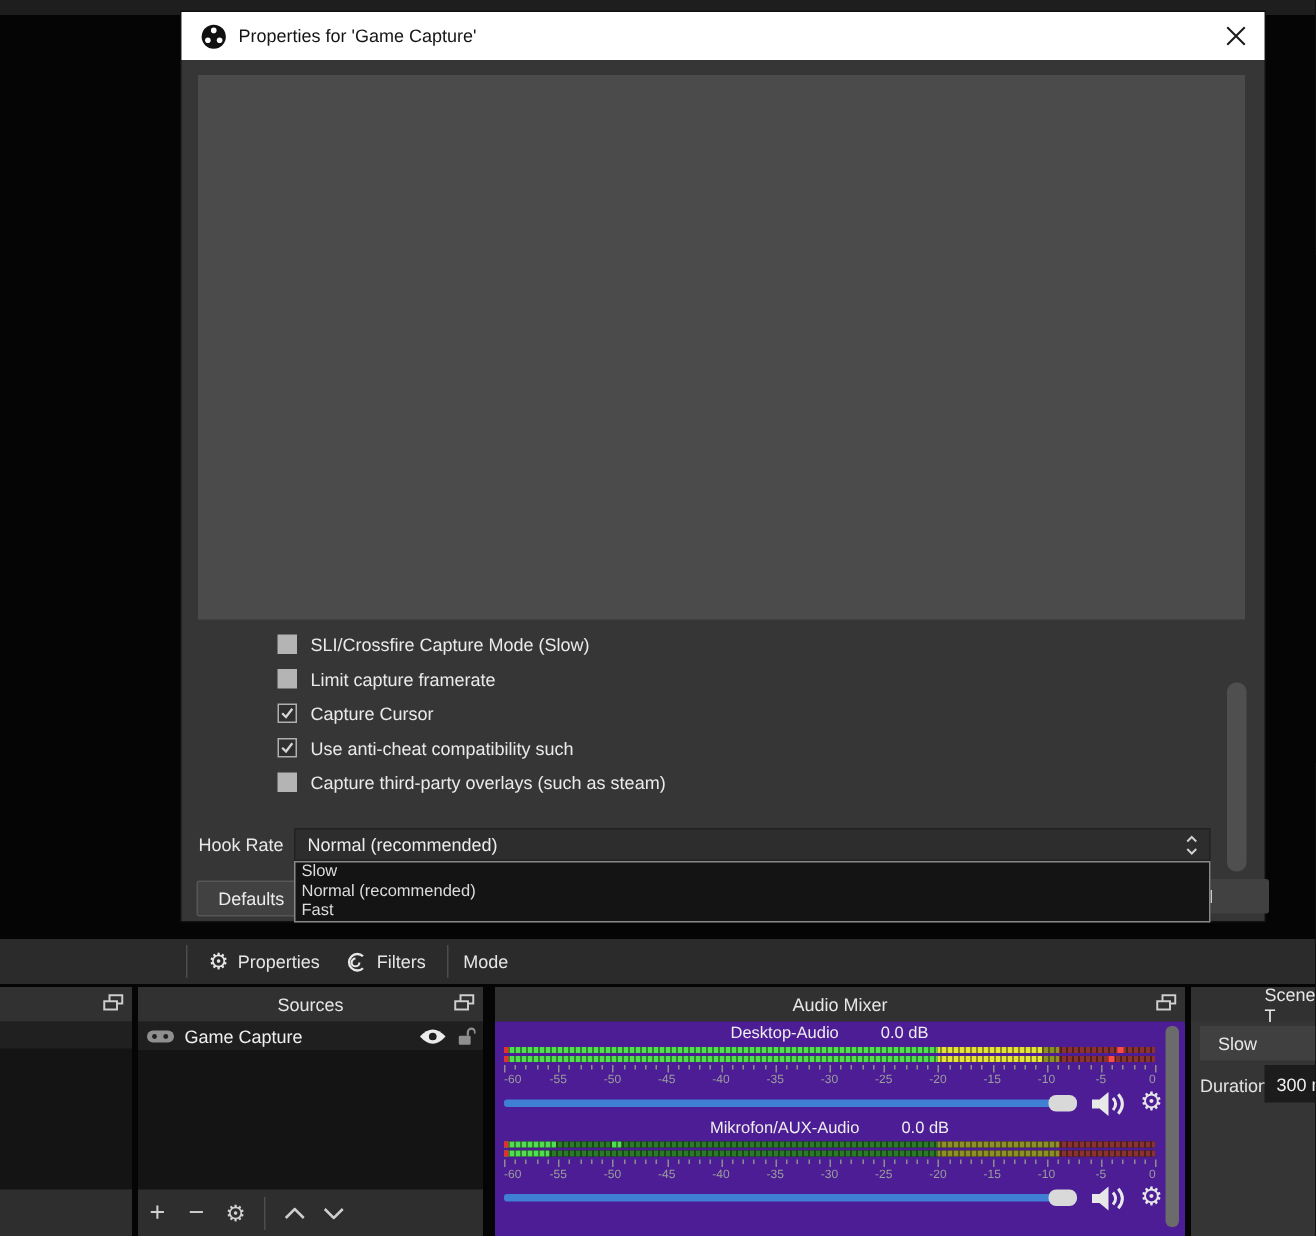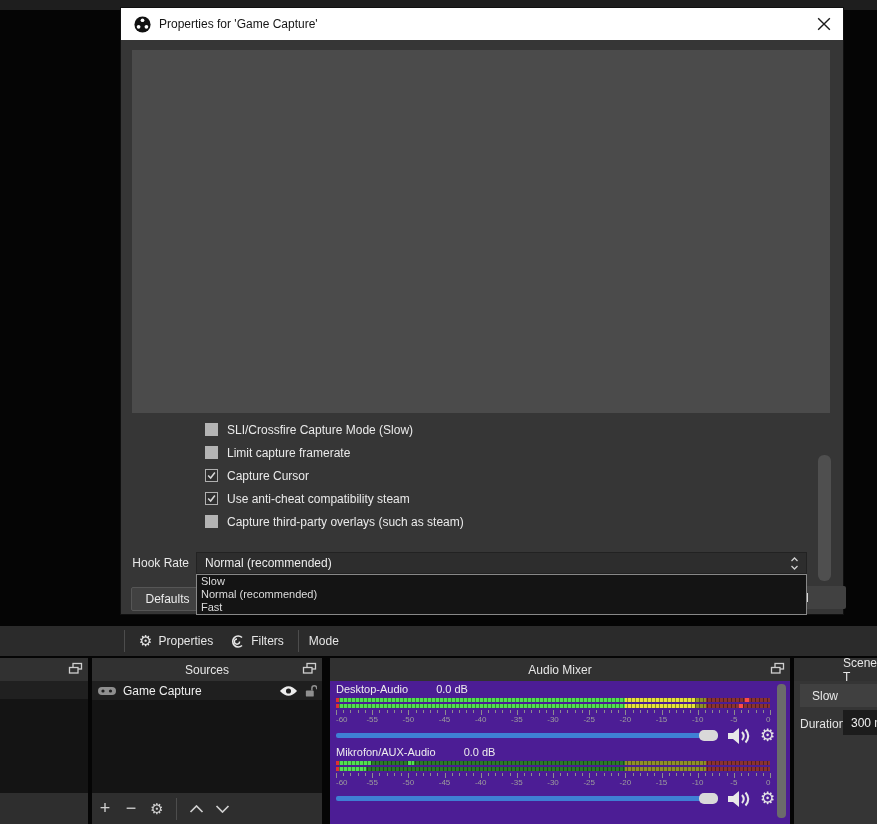--- a/index.html
+++ b/index.html
@@ -30,42 +30,42 @@
   #mixer-panel{left:330px;width:460px;background:#4c1d95;}
   #mixer-scrollbar{position:absolute;left:447px;top:26px;width:9px;height:134px;border-radius:4px;background:#6b6b6b;}
   #trans-panel{left:794px;width:83px;background:#353535;}
   #trans-panel .panel-head{justify-content:flex-start;padding-left:49px;}
   #fade-combo{position:absolute;left:6px;top:26px;width:80px;height:23px;background:#404040;color:#e8e8e8;font-size:12px;display:flex;align-items:center;padding-left:12px;}
   #dur-row{position:absolute;left:6px;top:54px;width:80px;height:24px;color:#e4e4e4;font-size:12px;display:flex;align-items:center;}
   #dur-spin{position:absolute;left:43px;top:-2px;width:45px;height:25px;background:#1c1c1c;color:#f0f0f0;display:flex;align-items:center;padding-left:8px;}
 
   
   .mx-ch{position:absolute;left:6px;width:440px;}
-  .mx-name-row{width:434px;display:flex;justify-content:flex-start;color:#ededed;font-size:11px;height:14px;gap:28px;}
+  .mx-name-row{width:434px;display:flex;justify-content:center;color:#ededed;font-size:11px;height:14px;gap:28px;}
   .mx-meter{position:relative;width:434px;height:11px;margin-top:1px;}
   .mx-bar{position:absolute;left:0;width:434px;height:4px;background:#111;}
   .mx-seg{position:absolute;top:0;height:4px;}
   .mx-ticklay{position:absolute;left:0;top:0;width:434px;height:4px;background:repeating-linear-gradient(90deg,transparent 0 3px,rgba(0,0,0,.4) 3px 4px);}
   .mx-clip{position:absolute;left:0;top:0;width:3px;height:4px;}
   .mx-scale{position:relative;width:436px;height:15px;margin-top:1px;}
   .mx-tick{position:absolute;top:0;width:1px;background:#8d8d8d;}
   .mx-ticklab{position:absolute;top:5px;font-size:8px;color:#9d9d9d;}
   .mx-slider-row{position:relative;height:18px;margin-top:2px;}
   .mx-track{position:absolute;left:0;top:6px;width:382px;height:5px;border-radius:2px;}
   .mx-handle{position:absolute;top:-3px;width:19px;height:11px;border-radius:5px;background:#d9d9d9;}
   .mx-vol{position:absolute;left:390px;top:-1px;width:26px;height:20px;}
   .mx-gear{position:absolute;left:424px;top:-2px;font-size:17px;color:#e6e6e6;}
 
   
   #dialog{position:absolute;left:121px;top:8px;width:722px;height:606px;background:#363636;box-shadow:0 0 0 1px #101010;z-index:20;}
   #dlg-title{position:absolute;left:0;top:0;width:100%;height:32px;background:#ffffff;display:flex;align-items:center;color:#151515;font-size:12px;}
   #dlg-title .logo{margin:0 8px 0 13px;width:17px;height:17px;}
   #dlg-close{position:absolute;right:12px;top:9px;width:14px;height:14px;cursor:default;}
   #dlg-preview{position:absolute;left:11px;top:42px;width:698px;height:363px;background:#4b4b4b;}
-  #cb-list{position:absolute;left:84px;top:410px;width:560px;}
+  #cb-list{position:absolute;left:64px;top:410px;width:560px;}
   .cb-row{height:23px;display:flex;align-items:center;gap:9px;color:#eaeaea;font-size:12px;}
   .cb-box{width:13px;height:13px;background:#b4b4b4;flex:0 0 13px;}
   .cb-box.checked{background:#2f2f2f;border:1px solid #b0b0b0;}
   .cb-box svg{display:block;width:11px;height:11px;}
   #hook-row{position:absolute;left:0;top:544px;width:100%;height:22px;color:#e8e8e8;font-size:12px;}
   #hook-label{position:absolute;left:10px;top:4px;width:58px;text-align:right;}
   #hook-combo{position:absolute;left:75px;top:0;width:611px;height:22px;background:#2d2d2d;border:1px solid #222;display:flex;align-items:center;padding-left:8px;color:#ececec;}
   #hook-combo .chev{position:absolute;right:7px;top:3px;}
   #hook-popup{position:absolute;left:75px;top:566px;width:611px;background:#141414;border:1px solid #888;z-index:30;}
   .opt{height:13px;line-height:13px;font-size:11px;color:#dcdcdc;padding-left:4px;}
@@ -460,21 +460,21 @@
             </svg>
           </span>
           <span>Capture Cursor</span>
         </div>
         <div class="cb-row">
           <span class="cb-box checked">
             <svg viewBox="0 0 13 13">
               <path d="M2.5 6.5 L5.5 9.5 L10.5 3" fill="none" stroke="#d6d6d6" stroke-width="1.8"></path>
             </svg>
           </span>
-          <span>Use anti-cheat compatibility steam</span>
+          <span>Use anti-cheat compatibility such</span>
         </div>
         <div class="cb-row">
           <span class="cb-box"></span>
           <span>Capture third-party overlays (such as steam)</span>
         </div>
       </div>
     <div id="hook-row">
       <span id="hook-label">Hook Rate</span>
       <div id="hook-combo">
         <span>Normal (recommended)</span>

